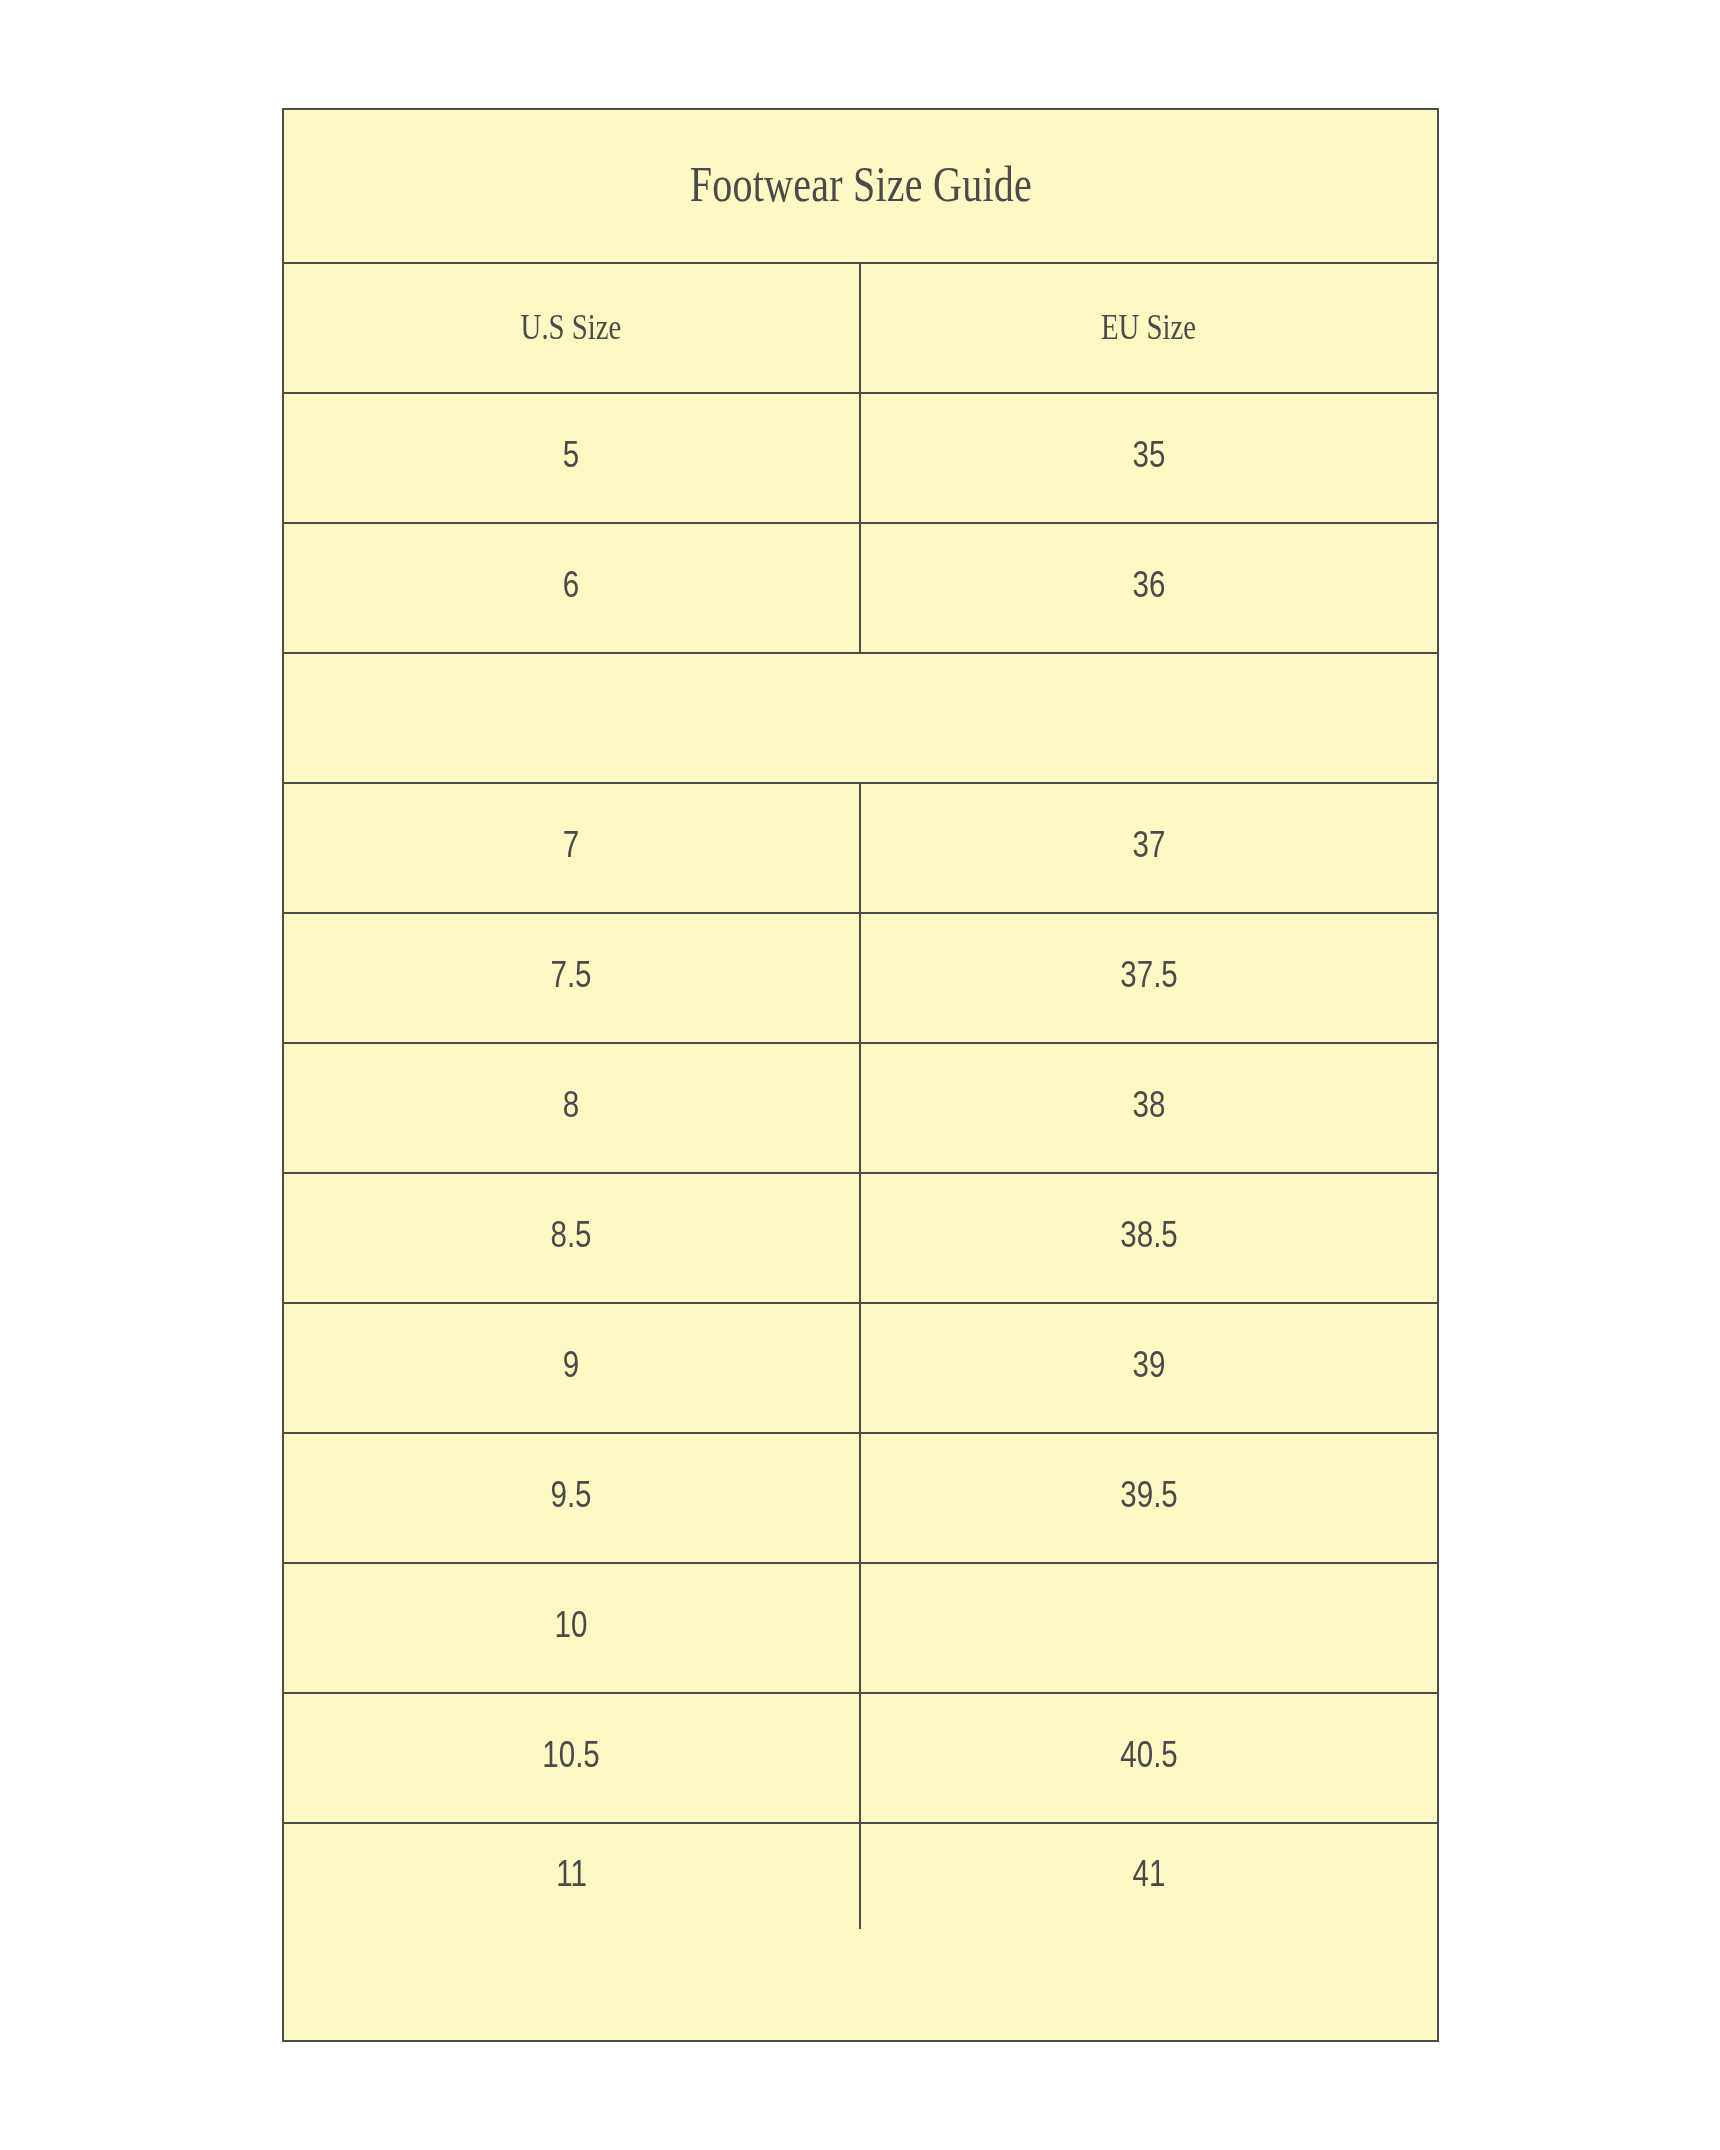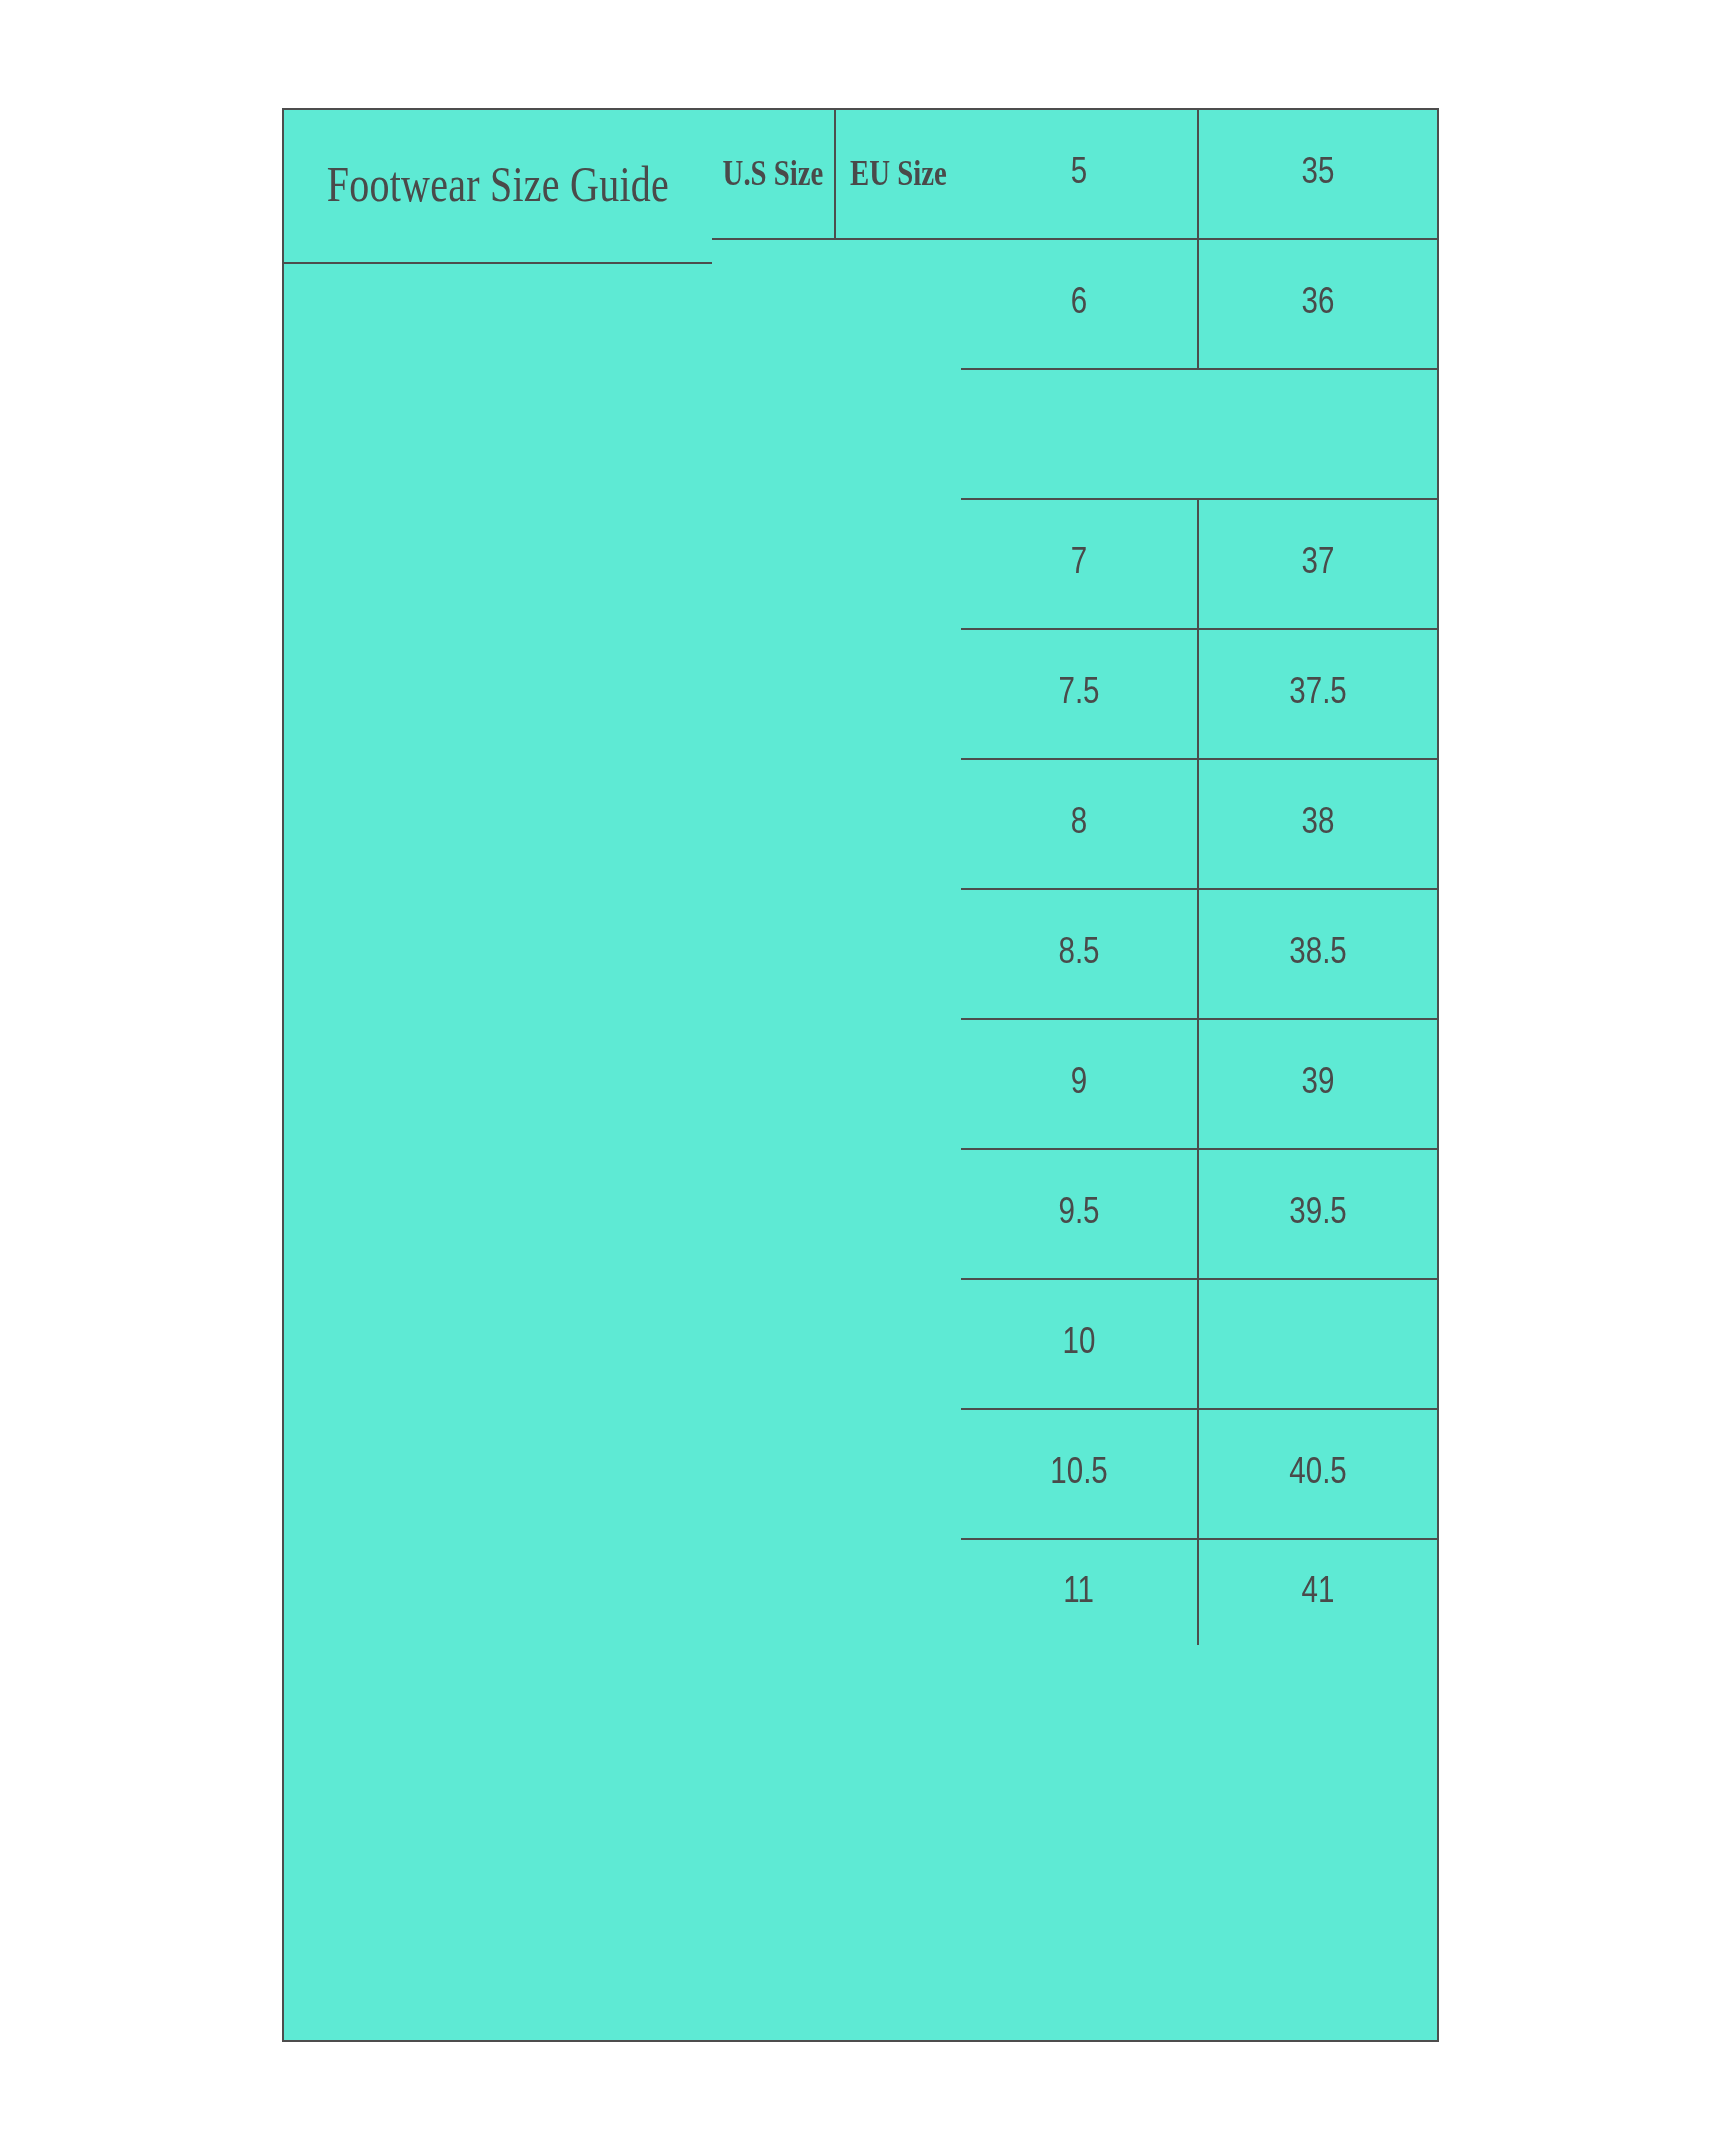--- a/index.html
+++ b/index.html
@@ -24,23 +24,23 @@
 
   
   #size-chart {
     position: absolute;
     left: 282px;
     top: 108px;
     width: 1157px;
     height: 1934px;
     box-sizing: border-box;
     border: 2.9px solid #4d4d4d;
-    background: #5eead4;
-    display: flex;
-    flex-direction: row;
+    background: #fef9c3;
+    display: flex;
+    flex-direction: column;
   }
 
   
   .title-row {
     box-sizing: border-box;
     height: 154px;
     border-bottom: 2.9px solid #4d4d4d;
     display: flex;
     align-items: center;
     justify-content: center;
@@ -56,21 +56,20 @@
     white-space: nowrap;
     padding-bottom: 3.5px;
   }
 
   
   .header-row {
     box-sizing: border-box;
     height: 130px;
     border-bottom: 2.9px solid #4d4d4d;
     display: flex;
-    font-weight: bold;
   }
   .header-cell {
     box-sizing: border-box;
     width: 50%;
     display: flex;
     align-items: center;
     justify-content: center;
   }
   .header-cell.left {
     border-right: 2.3px solid #4d4d4d;

